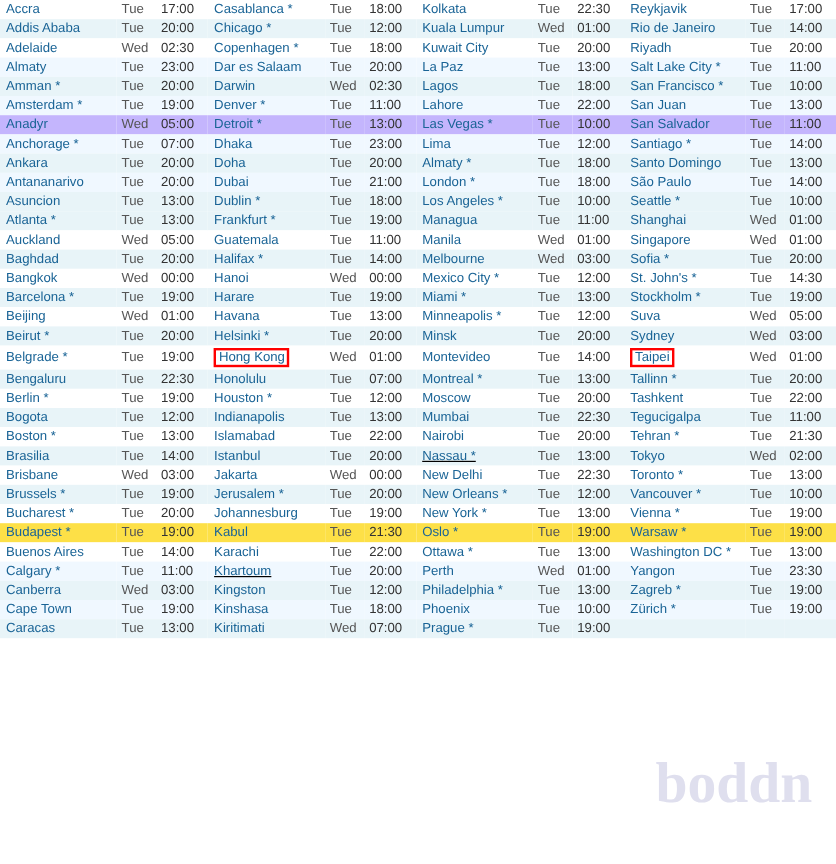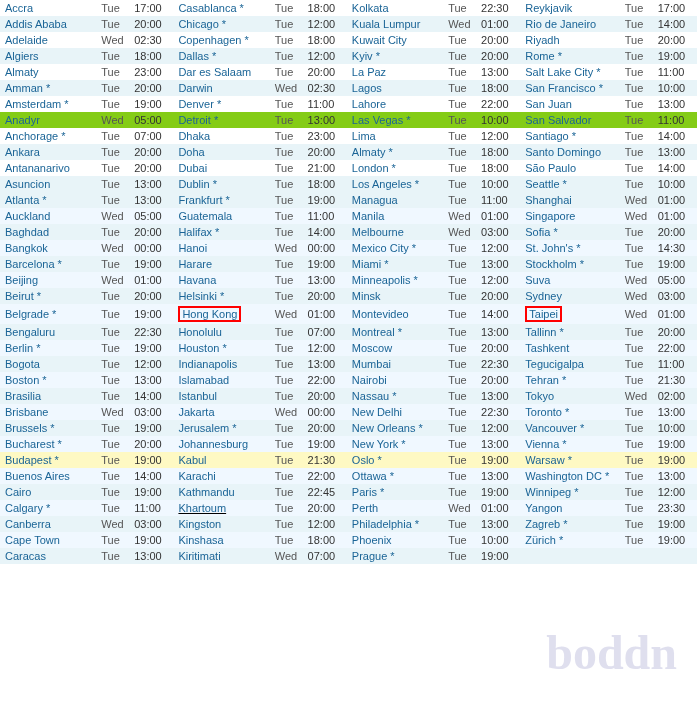--- a/index.html
+++ b/index.html
@@ -92,34 +92,20 @@
           <td style="width: 90px; padding-left: 5px;"><a href="#" class="city-link">Copenhagen *</a></td>
           <td class="day-cell" style="width: 30px; color: rgb(85, 85, 85);">Tue</td>
           <td class="time-cell" style="width: 40px; padding-right: 8px;">18:00</td>
           <td style="width: 90px; padding-left: 5px;"><a href="#" class="city-link">Kuwait City</a></td>
           <td class="day-cell" style="width: 30px; color: rgb(85, 85, 85);">Tue</td>
           <td class="time-cell" style="width: 40px; padding-right: 8px;">20:00</td>
           <td style="width: 90px; padding-left: 5px;"><a href="#" class="city-link">Riyadh</a></td>
           <td class="day-cell" style="width: 30px; color: rgb(85, 85, 85);">Tue</td>
           <td class="time-cell" style="width: 40px; padding-right: 8px;">20:00</td>
         </tr>
-        <tr style="background-color: rgb(232, 244, 248);">
-          <td style="width: 90px; padding-left: 5px;"><a href="#" class="city-link">Algiers</a></td>
-          <td class="day-cell" style="width: 30px; color: rgb(85, 85, 85);">Tue</td>
-          <td class="time-cell" style="width: 40px; padding-right: 8px;">18:00</td>
-          <td style="width: 90px; padding-left: 5px;"><a href="#" class="city-link">Dallas *</a></td>
-          <td class="day-cell" style="width: 30px; color: rgb(85, 85, 85);">Tue</td>
-          <td class="time-cell" style="width: 40px; padding-right: 8px;">12:00</td>
-          <td style="width: 90px; padding-left: 5px;"><a href="#" class="city-link">Kyiv *</a></td>
-          <td class="day-cell" style="width: 30px; color: rgb(85, 85, 85);">Tue</td>
-          <td class="time-cell" style="width: 40px; padding-right: 8px;">20:00</td>
-          <td style="width: 90px; padding-left: 5px;"><a href="#" class="city-link">Rome *</a></td>
-          <td class="day-cell" style="width: 30px; color: rgb(85, 85, 85);">Tue</td>
-          <td class="time-cell" style="width: 40px; padding-right: 8px;">19:00</td>
-        </tr>
         <tr>
           <td style="width: 90px; padding-left: 5px;"><a href="#" class="city-link">Almaty</a></td>
           <td class="day-cell" style="width: 30px; color: rgb(85, 85, 85);">Tue</td>
           <td class="time-cell" style="width: 40px; padding-right: 8px;">23:00</td>
           <td style="width: 90px; padding-left: 5px;"><a href="#" class="city-link">Dar es Salaam</a></td>
           <td class="day-cell" style="width: 30px; color: rgb(85, 85, 85);">Tue</td>
           <td class="time-cell" style="width: 40px; padding-right: 8px;">20:00</td>
           <td style="width: 90px; padding-left: 5px;"><a href="#" class="city-link">La Paz</a></td>
           <td class="day-cell" style="width: 30px; color: rgb(85, 85, 85);">Tue</td>
           <td class="time-cell" style="width: 40px; padding-right: 8px;">13:00</td>
@@ -148,21 +134,21 @@
           <td style="width: 90px; padding-left: 5px;"><a href="#" class="city-link">Denver *</a></td>
           <td class="day-cell" style="width: 30px; color: rgb(85, 85, 85);">Tue</td>
           <td class="time-cell" style="width: 40px; padding-right: 8px;">11:00</td>
           <td style="width: 90px; padding-left: 5px;"><a href="#" class="city-link">Lahore</a></td>
           <td class="day-cell" style="width: 30px; color: rgb(85, 85, 85);">Tue</td>
           <td class="time-cell" style="width: 40px; padding-right: 8px;">22:00</td>
           <td style="width: 90px; padding-left: 5px;"><a href="#" class="city-link">San Juan</a></td>
           <td class="day-cell" style="width: 30px; color: rgb(85, 85, 85);">Tue</td>
           <td class="time-cell" style="width: 40px; padding-right: 8px;">13:00</td>
         </tr>
-        <tr style="background-color: #84cc16;">
+        <tr style="background-color: #c4b5fd;">
           <td style="width: 90px; padding-left: 5px;"><a href="#" class="city-link">Anadyr</a></td>
           <td class="day-cell" style="width: 30px; color: rgb(85, 85, 85);">Wed</td>
           <td class="time-cell" style="width: 40px; padding-right: 8px;">05:00</td>
           <td style="width: 90px; padding-left: 5px;"><a href="#" class="city-link">Detroit *</a></td>
           <td class="day-cell" style="width: 30px; color: rgb(85, 85, 85);">Tue</td>
           <td class="time-cell" style="width: 40px; padding-right: 8px;">13:00</td>
           <td style="width: 90px; padding-left: 5px;"><a href="#" class="city-link">Las Vegas *</a></td>
           <td class="day-cell" style="width: 30px; color: rgb(85, 85, 85);">Tue</td>
           <td class="time-cell" style="width: 40px; padding-right: 8px;">10:00</td>
           <td style="width: 90px; padding-left: 5px;"><a href="#" class="city-link">San Salvador</a></td>
@@ -393,21 +379,21 @@
           <td class="day-cell" style="width: 30px; color: rgb(85, 85, 85);">Tue</td>
           <td class="time-cell" style="width: 40px; padding-right: 8px;">21:30</td>
         </tr>
         <tr style="background-color: rgb(232, 244, 248);">
           <td style="width: 90px; padding-left: 5px;"><a href="#" class="city-link">Brasilia</a></td>
           <td class="day-cell" style="width: 30px; color: rgb(85, 85, 85);">Tue</td>
           <td class="time-cell" style="width: 40px; padding-right: 8px;">14:00</td>
           <td style="width: 90px; padding-left: 5px;"><a href="#" class="city-link">Istanbul</a></td>
           <td class="day-cell" style="width: 30px; color: rgb(85, 85, 85);">Tue</td>
           <td class="time-cell" style="width: 40px; padding-right: 8px;">20:00</td>
-          <td style="width: 90px; padding-left: 5px;"><a href="#" class="city-link">Nassau *</a></td>
+          <td style="width: 90px; padding-left: 5px; text-decoration: underline;"><a href="#" class="city-link">Nassau *</a></td>
           <td class="day-cell" style="width: 30px; color: rgb(85, 85, 85);">Tue</td>
           <td class="time-cell" style="width: 40px; padding-right: 8px;">13:00</td>
           <td style="width: 90px; padding-left: 5px;"><a href="#" class="city-link">Tokyo</a></td>
           <td class="day-cell" style="width: 30px; color: rgb(85, 85, 85);">Wed</td>
           <td class="time-cell" style="width: 40px; padding-right: 8px;">02:00</td>
         </tr>
         <tr>
           <td style="width: 90px; padding-left: 5px;"><a href="#" class="city-link">Brisbane</a></td>
           <td class="day-cell" style="width: 30px; color: rgb(85, 85, 85);">Wed</td>
           <td class="time-cell" style="width: 40px; padding-right: 8px;">03:00</td>
@@ -442,21 +428,21 @@
           <td style="width: 90px; padding-left: 5px;"><a href="#" class="city-link">Johannesburg</a></td>
           <td class="day-cell" style="width: 30px; color: rgb(85, 85, 85);">Tue</td>
           <td class="time-cell" style="width: 40px; padding-right: 8px;">19:00</td>
           <td style="width: 90px; padding-left: 5px;"><a href="#" class="city-link">New York *</a></td>
           <td class="day-cell" style="width: 30px; color: rgb(85, 85, 85);">Tue</td>
           <td class="time-cell" style="width: 40px; padding-right: 8px;">13:00</td>
           <td style="width: 90px; padding-left: 5px;"><a href="#" class="city-link">Vienna *</a></td>
           <td class="day-cell" style="width: 30px; color: rgb(85, 85, 85);">Tue</td>
           <td class="time-cell" style="width: 40px; padding-right: 8px;">19:00</td>
         </tr>
-        <tr style="background-color: #fef9c3;">
+        <tr style="background-color: #fde047;">
           <td style="width: 90px; padding-left: 5px;"><a href="#" class="city-link">Budapest *</a></td>
           <td class="day-cell" style="width: 30px; color: rgb(85, 85, 85);">Tue</td>
           <td class="time-cell" style="width: 40px; padding-right: 8px;">19:00</td>
           <td style="width: 90px; padding-left: 5px;"><a href="#" class="city-link">Kabul</a></td>
           <td class="day-cell" style="width: 30px; color: rgb(85, 85, 85);">Tue</td>
           <td class="time-cell" style="width: 40px; padding-right: 8px;">21:30</td>
           <td style="width: 90px; padding-left: 5px;"><a href="#" class="city-link">Oslo *</a></td>
           <td class="day-cell" style="width: 30px; color: rgb(85, 85, 85);">Tue</td>
           <td class="time-cell" style="width: 40px; padding-right: 8px;">19:00</td>
           <td style="width: 90px; padding-left: 5px;"><a href="#" class="city-link">Warsaw *</a></td>
@@ -469,34 +455,20 @@
           <td class="time-cell" style="width: 40px; padding-right: 8px;">14:00</td>
           <td style="width: 90px; padding-left: 5px;"><a href="#" class="city-link">Karachi</a></td>
           <td class="day-cell" style="width: 30px; color: rgb(85, 85, 85);">Tue</td>
           <td class="time-cell" style="width: 40px; padding-right: 8px;">22:00</td>
           <td style="width: 90px; padding-left: 5px;"><a href="#" class="city-link">Ottawa *</a></td>
           <td class="day-cell" style="width: 30px; color: rgb(85, 85, 85);">Tue</td>
           <td class="time-cell" style="width: 40px; padding-right: 8px;">13:00</td>
           <td style="width: 90px; padding-left: 5px;"><a href="#" class="city-link">Washington DC *</a></td>
           <td class="day-cell" style="width: 30px; color: rgb(85, 85, 85);">Tue</td>
           <td class="time-cell" style="width: 40px; padding-right: 8px;">13:00</td>
-        </tr>
-        <tr style="background-color: rgb(232, 244, 248);">
-          <td style="width: 90px; padding-left: 5px;"><a href="#" class="city-link">Cairo</a></td>
-          <td class="day-cell" style="width: 30px; color: rgb(85, 85, 85);">Tue</td>
-          <td class="time-cell" style="width: 40px; padding-right: 8px;">19:00</td>
-          <td style="width: 90px; padding-left: 5px;"><a href="#" class="city-link">Kathmandu</a></td>
-          <td class="day-cell" style="width: 30px; color: rgb(85, 85, 85);">Tue</td>
-          <td class="time-cell" style="width: 40px; padding-right: 8px;">22:45</td>
-          <td style="width: 90px; padding-left: 5px;"><a href="#" class="city-link">Paris *</a></td>
-          <td class="day-cell" style="width: 30px; color: rgb(85, 85, 85);">Tue</td>
-          <td class="time-cell" style="width: 40px; padding-right: 8px;">19:00</td>
-          <td style="width: 90px; padding-left: 5px;"><a href="#" class="city-link">Winnipeg *</a></td>
-          <td class="day-cell" style="width: 30px; color: rgb(85, 85, 85);">Tue</td>
-          <td class="time-cell" style="width: 40px; padding-right: 8px;">12:00</td>
         </tr>
         <tr>
           <td style="width: 90px; padding-left: 5px;"><a href="#" class="city-link">Calgary *</a></td>
           <td class="day-cell" style="width: 30px; color: rgb(85, 85, 85);">Tue</td>
           <td class="time-cell" style="width: 40px; padding-right: 8px;">11:00</td>
           <td style="width: 90px; padding-left: 5px; text-decoration: underline;"><a href="#" class="city-link">Khartoum</a></td>
           <td class="day-cell" style="width: 30px; color: rgb(85, 85, 85);">Tue</td>
           <td class="time-cell" style="width: 40px; padding-right: 8px;">20:00</td>
           <td style="width: 90px; padding-left: 5px;"><a href="#" class="city-link">Perth</a></td>
           <td class="day-cell" style="width: 30px; color: rgb(85, 85, 85);">Wed</td>

